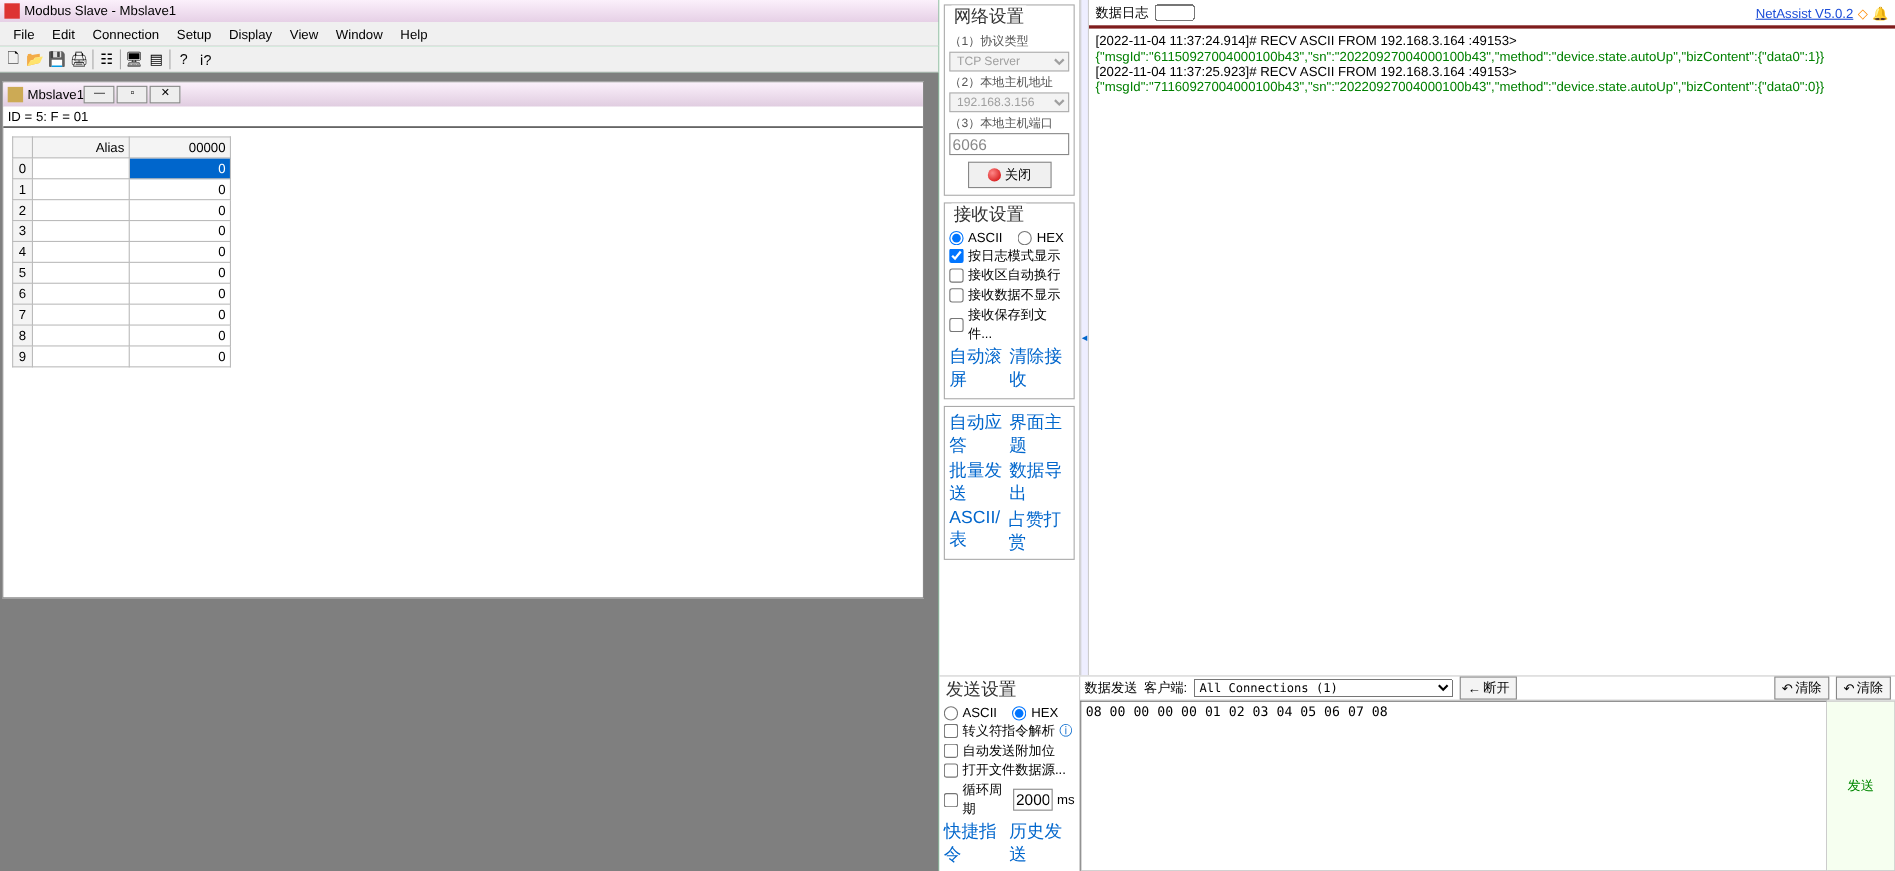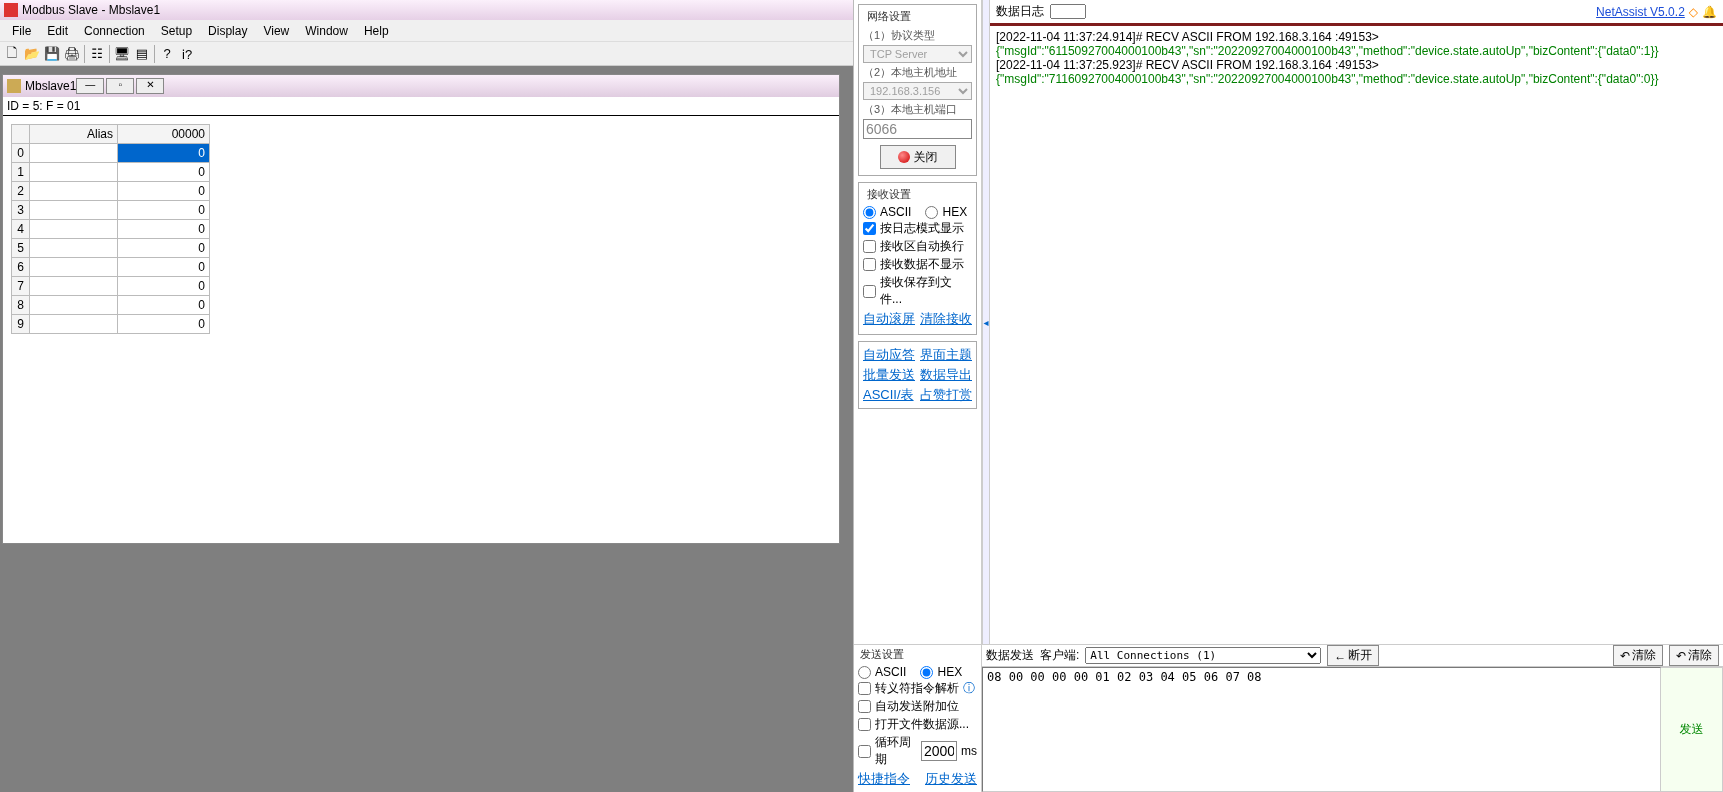--- a/index.html
+++ b/index.html
@@ -25,31 +25,31 @@
 .grid th{background:#f4f4f4;font-weight:normal}
 .grid .rowhead{background:#f4f4f4;text-align:center;width:18px}
 .grid .alias{width:88px}
 .grid .val{width:92px}
 .grid td.sel{background:#06c;color:#fff}
 
 .right{flex:1;height:792px;display:flex;flex-direction:column;background:#fff}
 .right-body{flex:1;display:flex;overflow:hidden}
 .panel{width:128px;padding:4px 4px 0;display:flex;flex-direction:column;gap:6px;border-right:1px solid #ccc}
 .fieldset{border:1px solid #aaa;padding:4px}
-.fieldset-title{font-size:11px;color:#333;margin:-10px 0 2px 2px;background:#fff;display:inline-block;padding:0 2px}
+.fieldset-title{font-size:16px;color:#333;margin:-10px 0 2px 2px;background:#fff;display:inline-block;padding:0 2px}
 .lab{font-size:11px;color:#555;margin:2px 0}
 .sel{width:100%;font-size:11px;border:1px solid #888;background:#eee;padding:1px 2px}
 .sel.ro{color:#777}
 .inp{width:100%;font-size:14px;border:1px solid #888;padding:1px 2px;background:#fff}
 .btn-close{width:76px;height:24px;margin:6px auto 2px;display:flex;align-items:center;justify-content:center;gap:4px;border:1px solid #888;background:#f0f0f0;cursor:pointer}
 .dot-red{width:12px;height:12px;border-radius:50%;background:radial-gradient(circle at 35% 35%,#f88,#c00)}
 .opt{display:flex;align-items:center;gap:4px;font-size:11px;margin:1px 0}
 .opt input{margin:0}
 .linkrow{display:flex;justify-content:space-between;margin:2px 0}
-.linkrow a{color:#06c;font-size:13px;text-decoration:underline;cursor:pointer}
+.linkrow a{color:#06c;font-size:16px;cursor:pointer}
 .linkgroup{border:1px solid #aaa;padding:2px 4px}
 
 .log-area{flex:1;display:flex;flex-direction:column;border-left:0}
 .log-head{height:26px;display:flex;align-items:center;justify-content:space-between;padding:0 6px;border-bottom:3px solid #7f1d1d}
 .log-head-l{display:flex;align-items:center;gap:6px}
 .log-head input{width:36px;font-size:10px}
 .log-head-r{display:flex;align-items:center;gap:4px;color:#f80;font-size:11px}
 .log-head-r a{color:#1d4ed8;text-decoration:underline}
 .log-body{flex:1;overflow:auto;padding:4px 6px;font-family:SimSun,monospace;font-size:12px;line-height:14px;white-space:pre-wrap;word-break:break-all}
 .log-body .blk{color:#000}

